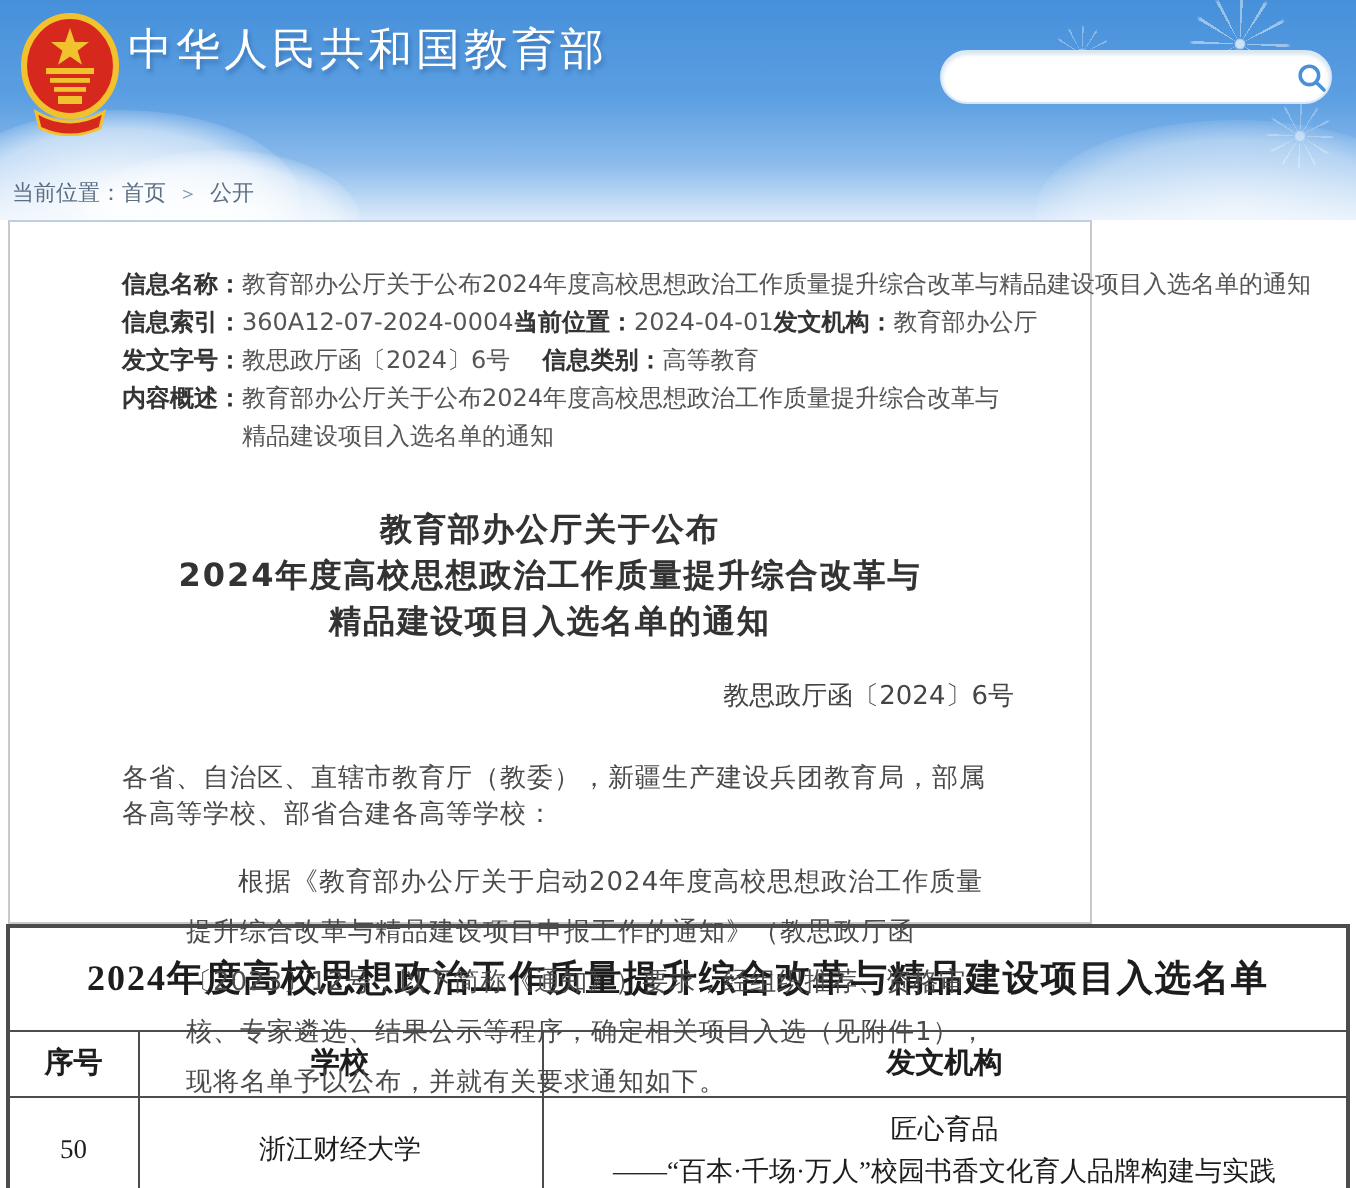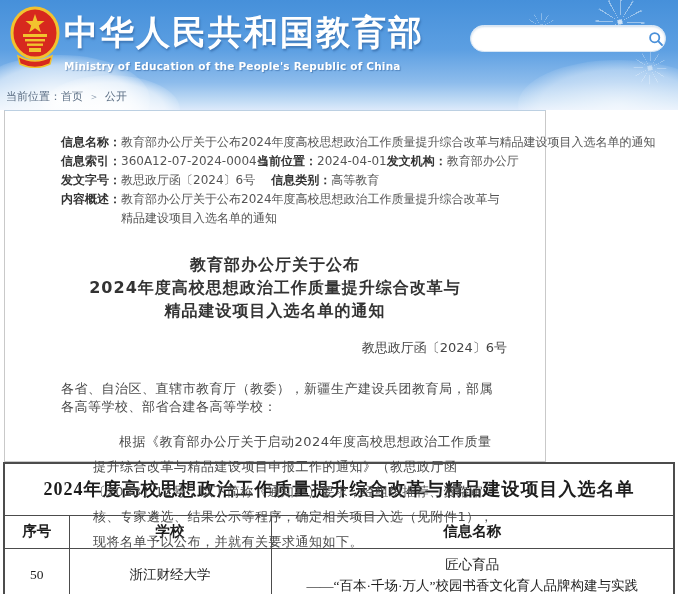--- a/index.html
+++ b/index.html
@@ -23,21 +23,21 @@
       radial-gradient(circle at center, rgba(255,255,255,.9) 0 2px, rgba(255,255,255,0) 3px),
       repeating-conic-gradient(rgba(255,255,255,.55) 0 4deg, rgba(255,255,255,0) 4deg 30deg);
     border-radius: 50%; -webkit-mask: radial-gradient(circle, #000 0 55%, transparent 60%); mask: radial-gradient(circle, #000 0 55%, transparent 60%); }
   .burst.b1 { right: 28px; top: -8px; }
   .burst.b2 { right: 120px; top: 10px; width: 34px; height: 34px; opacity: .6; }
   .burst.b3 { right: 8px; top: 48px; width: 40px; height: 40px; opacity: .5; }
 
   .emblem { position: absolute; left: 10px; top: 6px; width: 50px; height: 62px; }
   .header-titles { position: absolute; left: 64px; top: 10px; color: #fff; }
   .site-title {
-    font-size: 34px; font-weight: bold; letter-spacing: 2px;
+    font-size: 22px; font-weight: normal; letter-spacing: 2px;
     text-shadow: 1px 2px 2px rgba(40,90,150,.55);
   }
   .site-subtitle { margin-top: 4px; font-size: 10.5px; font-weight: bold; letter-spacing: .2px; text-shadow: 1px 1px 1px rgba(40,90,150,.5); }
 
   .search-box { position: absolute; right: 12px; top: 25px; width: 196px; height: 27px;
     background: #fff; border-radius: 14px; border: 1px solid #d7e6f5;
     display: flex; align-items: center; box-shadow: inset 0 1px 2px rgba(120,160,200,.35); }
   .search-input { flex: 1; border: none; outline: none; background: transparent; padding: 0 6px 0 14px; font-size: 12px; color: #333; }
   .search-icon { width: 26px; height: 27px; display: flex; align-items: center; justify-content: center; cursor: pointer; }
 
@@ -91,21 +91,20 @@
         <rect x="13" y="28" width="24" height="3" fill="#f2c22e"></rect>
         <rect x="15" y="33" width="20" height="2.4" fill="#f2c22e"></rect>
         <rect x="17" y="37.5" width="16" height="2.4" fill="#f2c22e"></rect>
         <rect x="19" y="42" width="12" height="4" fill="#f2c22e"></rect>
         <path d="M8 50 Q25 60 42 50 L40 58 Q25 65 10 58 Z" fill="#d7281e" stroke="#f2c22e" stroke-width="1.5"></path>
       </svg>
     </div>
 
     <div class="header-titles">
       <div class="site-title">中华人民共和国教育部</div>
-      <div class="site-subtitle">Ministry of Education of the People's Republic of China</div>
     </div>
 
     <div class="search-box">
       <input class="search-input" type="text" style="">
       <span class="search-icon">
         <svg width="16" height="16" viewBox="0 0 16 16">
           <circle cx="6.7" cy="6.7" r="4.6" fill="none" stroke="#4a90d9" stroke-width="1.8"></circle>
           <line x1="10.2" y1="10.2" x2="14" y2="14" stroke="#4a90d9" stroke-width="1.8" stroke-linecap="round"></line>
         </svg>
       </span>
@@ -158,21 +157,21 @@
   </main>
 
   <table class="result-table">
     <tbody>
       <tr class="tbl-title">
         <td colspan="3">2024年度高校思想政治工作质量提升综合改革与精品建设项目入选名单</td>
       </tr>
       <tr class="tbl-head">
         <th class="col-no">序号</th>
         <th class="col-school">学校</th>
-        <th>信息名称</th>
+        <th>发文机构</th>
       </tr>
       <tr class="tbl-row">
         <td>50</td>
         <td>浙江财经大学</td>
         <td>
           <div class="project-line">匠心育品</div>
           <div class="project-line">——“百本·千场·万人”校园书香文化育人品牌构建与实践</div>
         </td>
       </tr>
     </tbody>

